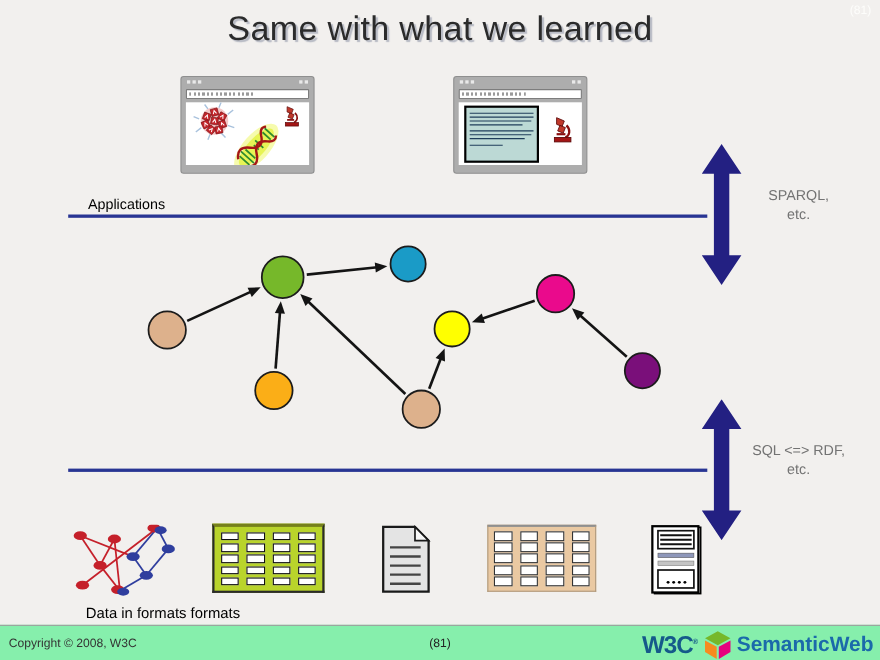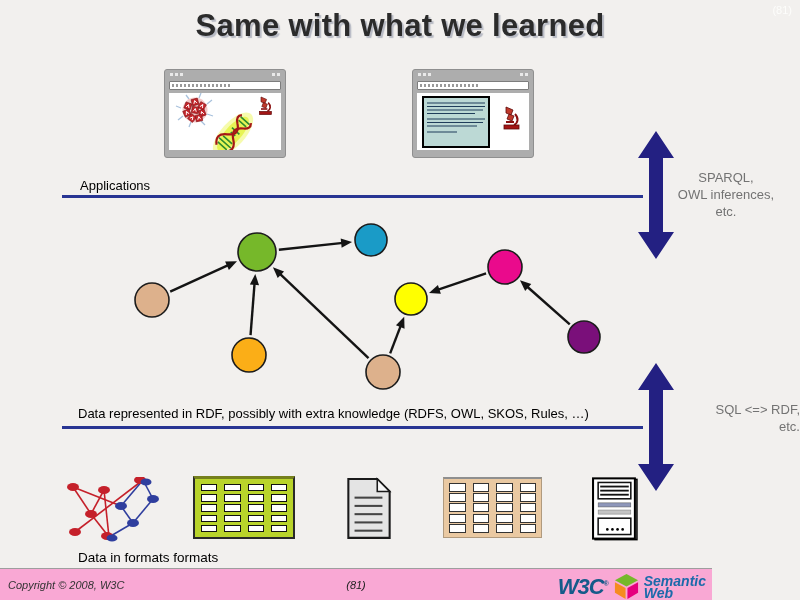--- a/index.html
+++ b/index.html
@@ -1,20 +1,20 @@
 <!DOCTYPE html>
 <html style="--divider: #283593; --arrow: #232082; --sheet-green: #b9d42b; --table-tan: #eac9a2; --logo-blue: #155a8a; --logo-text: #1b6aaa; --cube-green: #76b82a; --cube-orange: #f68b1f; --cube-magenta: #e6007e;"><head>
 <meta charset="utf-8">
 <style>
   html,body{margin:0;padding:0;}
   body{width:800px;height:600px;font-family:"Liberation Sans",sans-serif;}
   .slide{position:relative;width:800px;height:600px;background:#f2f0ee;overflow:hidden;}
 
   .title{position:absolute;top:8px;left:0;right:0;text-align:center;
-         font-size:31px;font-weight:bold;color:#2b2b2b;letter-spacing:.3px;
+         font-size:31px;font-weight:normal;color:#2b2b2b;letter-spacing:.3px;
          text-shadow:2px 2px 1px rgba(110,120,145,.45);}
   .corner-num{position:absolute;top:4px;right:8px;font-size:11px;color:#fdfdfb;}
 
   
   .browser{position:absolute;width:122px;height:89px;background:#adadad;
            border:1px solid #8f8f8f;border-radius:3px;box-sizing:border-box;}
   .b1{left:164px;top:69px;} .b2{left:412px;top:69px;}
   .titlebar{position:relative;height:10px;}
   .dots{position:absolute;top:3px;display:flex;gap:2px;}
   .dots-left{left:5px;} .dots-right{right:5px;}
@@ -36,47 +36,47 @@
 
   
   .node-graph{position:absolute;left:100px;top:215px;}
 
   
   .varrow{position:absolute;left:636px;width:40px;height:128px;}
   .va1{top:131px;} .va2{top:363px;}
   .varrow polygon{fill:var(--arrow,#232082);}
   .arrow-label{position:absolute;left:652px;width:148px;text-align:center;
                font-size:13px;line-height:17px;color:#737373;}
-  .al1{top:169px;} .al2{top:401px;text-align:right;}
+  .al1{top:169px;} .al2{top:401px;}
 
   
   .icon-abs{position:absolute;}
   .table-icon{position:absolute;display:grid;grid-template-columns:repeat(4,1fr);
               box-sizing:border-box;align-content:space-evenly;column-gap:7px;}
   .sheet-green{left:193px;top:476px;width:102px;height:63px;
                background:var(--sheet-green,#b9d42b);
                border:2px solid #2a2a2a;border-top:3px solid #76801c;padding:2px 6px;}
   .sheet-green .cell{background:#fff;border:1.6px solid #111;height:5.5px;}
   .table-tan{left:443px;top:477px;width:99px;height:61px;
              background:var(--table-tan,#eac9a2);
              border:1px solid #b09a7e;border-top:2px solid #8f8f8f;padding:3px 5px;}
   .table-tan .cell{background:#fff;border:1px solid #333;height:7px;}
 
   
-  .footer{position:absolute;left:0;bottom:0;width:712px;height:32px;background:#f9a8d4;
-          border-top:1px solid #9e9e9e;box-sizing:border-box;font-style:italic;}
+  .footer{position:absolute;left:0;bottom:0;width:800px;height:32px;background:#86efac;
+          border-top:1px solid #9e9e9e;box-sizing:border-box;}
   .copyright{position:absolute;left:8px;top:10px;font-size:11px;color:#333;}
   .page-num{position:absolute;left:0;right:0;top:10px;text-align:center;font-size:11px;color:#222;}
   .logo{position:absolute;right:6px;top:3px;display:flex;align-items:center;gap:4px;}
   .w3c-text{font-size:22px;font-weight:bold;color:var(--logo-blue,#155a8a);letter-spacing:-1px;}
   .w3c-text sup{font-size:7px;letter-spacing:0;}
   .cube-top{fill:var(--cube-green,#76b82a);}
   .cube-left{fill:var(--cube-orange,#f68b1f);}
   .cube-right{fill:var(--cube-magenta,#e6007e);}
-  .semweb{display:flex;flex-direction:column;font-size:14px;font-weight:bold;
+  .semweb{display:flex;flex-direction:row;font-size:19px;font-weight:bold;
           line-height:12px;color:var(--logo-text,#1b6aaa);}
 </style>
 </head>
 <body>
 
 <div class="slide">
 
   <div class="title">Same with what we learned</div>
   <div class="corner-num">(81)</div>
 
@@ -222,25 +222,23 @@
       <circle cx="411" cy="299" r="16" fill="#ffff00" stroke="#1c1c1c" stroke-width="1.6"></circle>
       <circle cx="505" cy="267" r="17" fill="#ea0a8c" stroke="#1c1c1c" stroke-width="1.6"></circle>
       <circle cx="584" cy="337" r="16" fill="#7a0f7a" stroke="#1c1c1c" stroke-width="1.6"></circle>
     </svg>
 
   <svg class="varrow va1" viewBox="0 0 40 128">
     <polygon points="20,0 38,27 27,27 27,101 38,101 20,128 2,101 13,101 13,27 2,27"></polygon>
   </svg>
   <div class="arrow-label al1">
     <div>SPARQL,</div>
-    <div>OWL inferences,</div>
     <div>etc.</div>
   </div>
 
-  <div class="layer-label lab-rdf">Data represented in RDF, possibly with extra knowledge (RDFS, OWL, SKOS, Rules, …)</div>
   <div class="layer-line line2"></div>
 
   <svg class="varrow va2" viewBox="0 0 40 128">
     <polygon points="20,0 38,27 27,27 27,101 38,101 20,128 2,101 13,101 13,27 2,27"></polygon>
   </svg>
   <div class="arrow-label al2">
     <div>SQL &lt;=&gt; RDF,</div>
     <div>etc.</div>
   </div>
 

